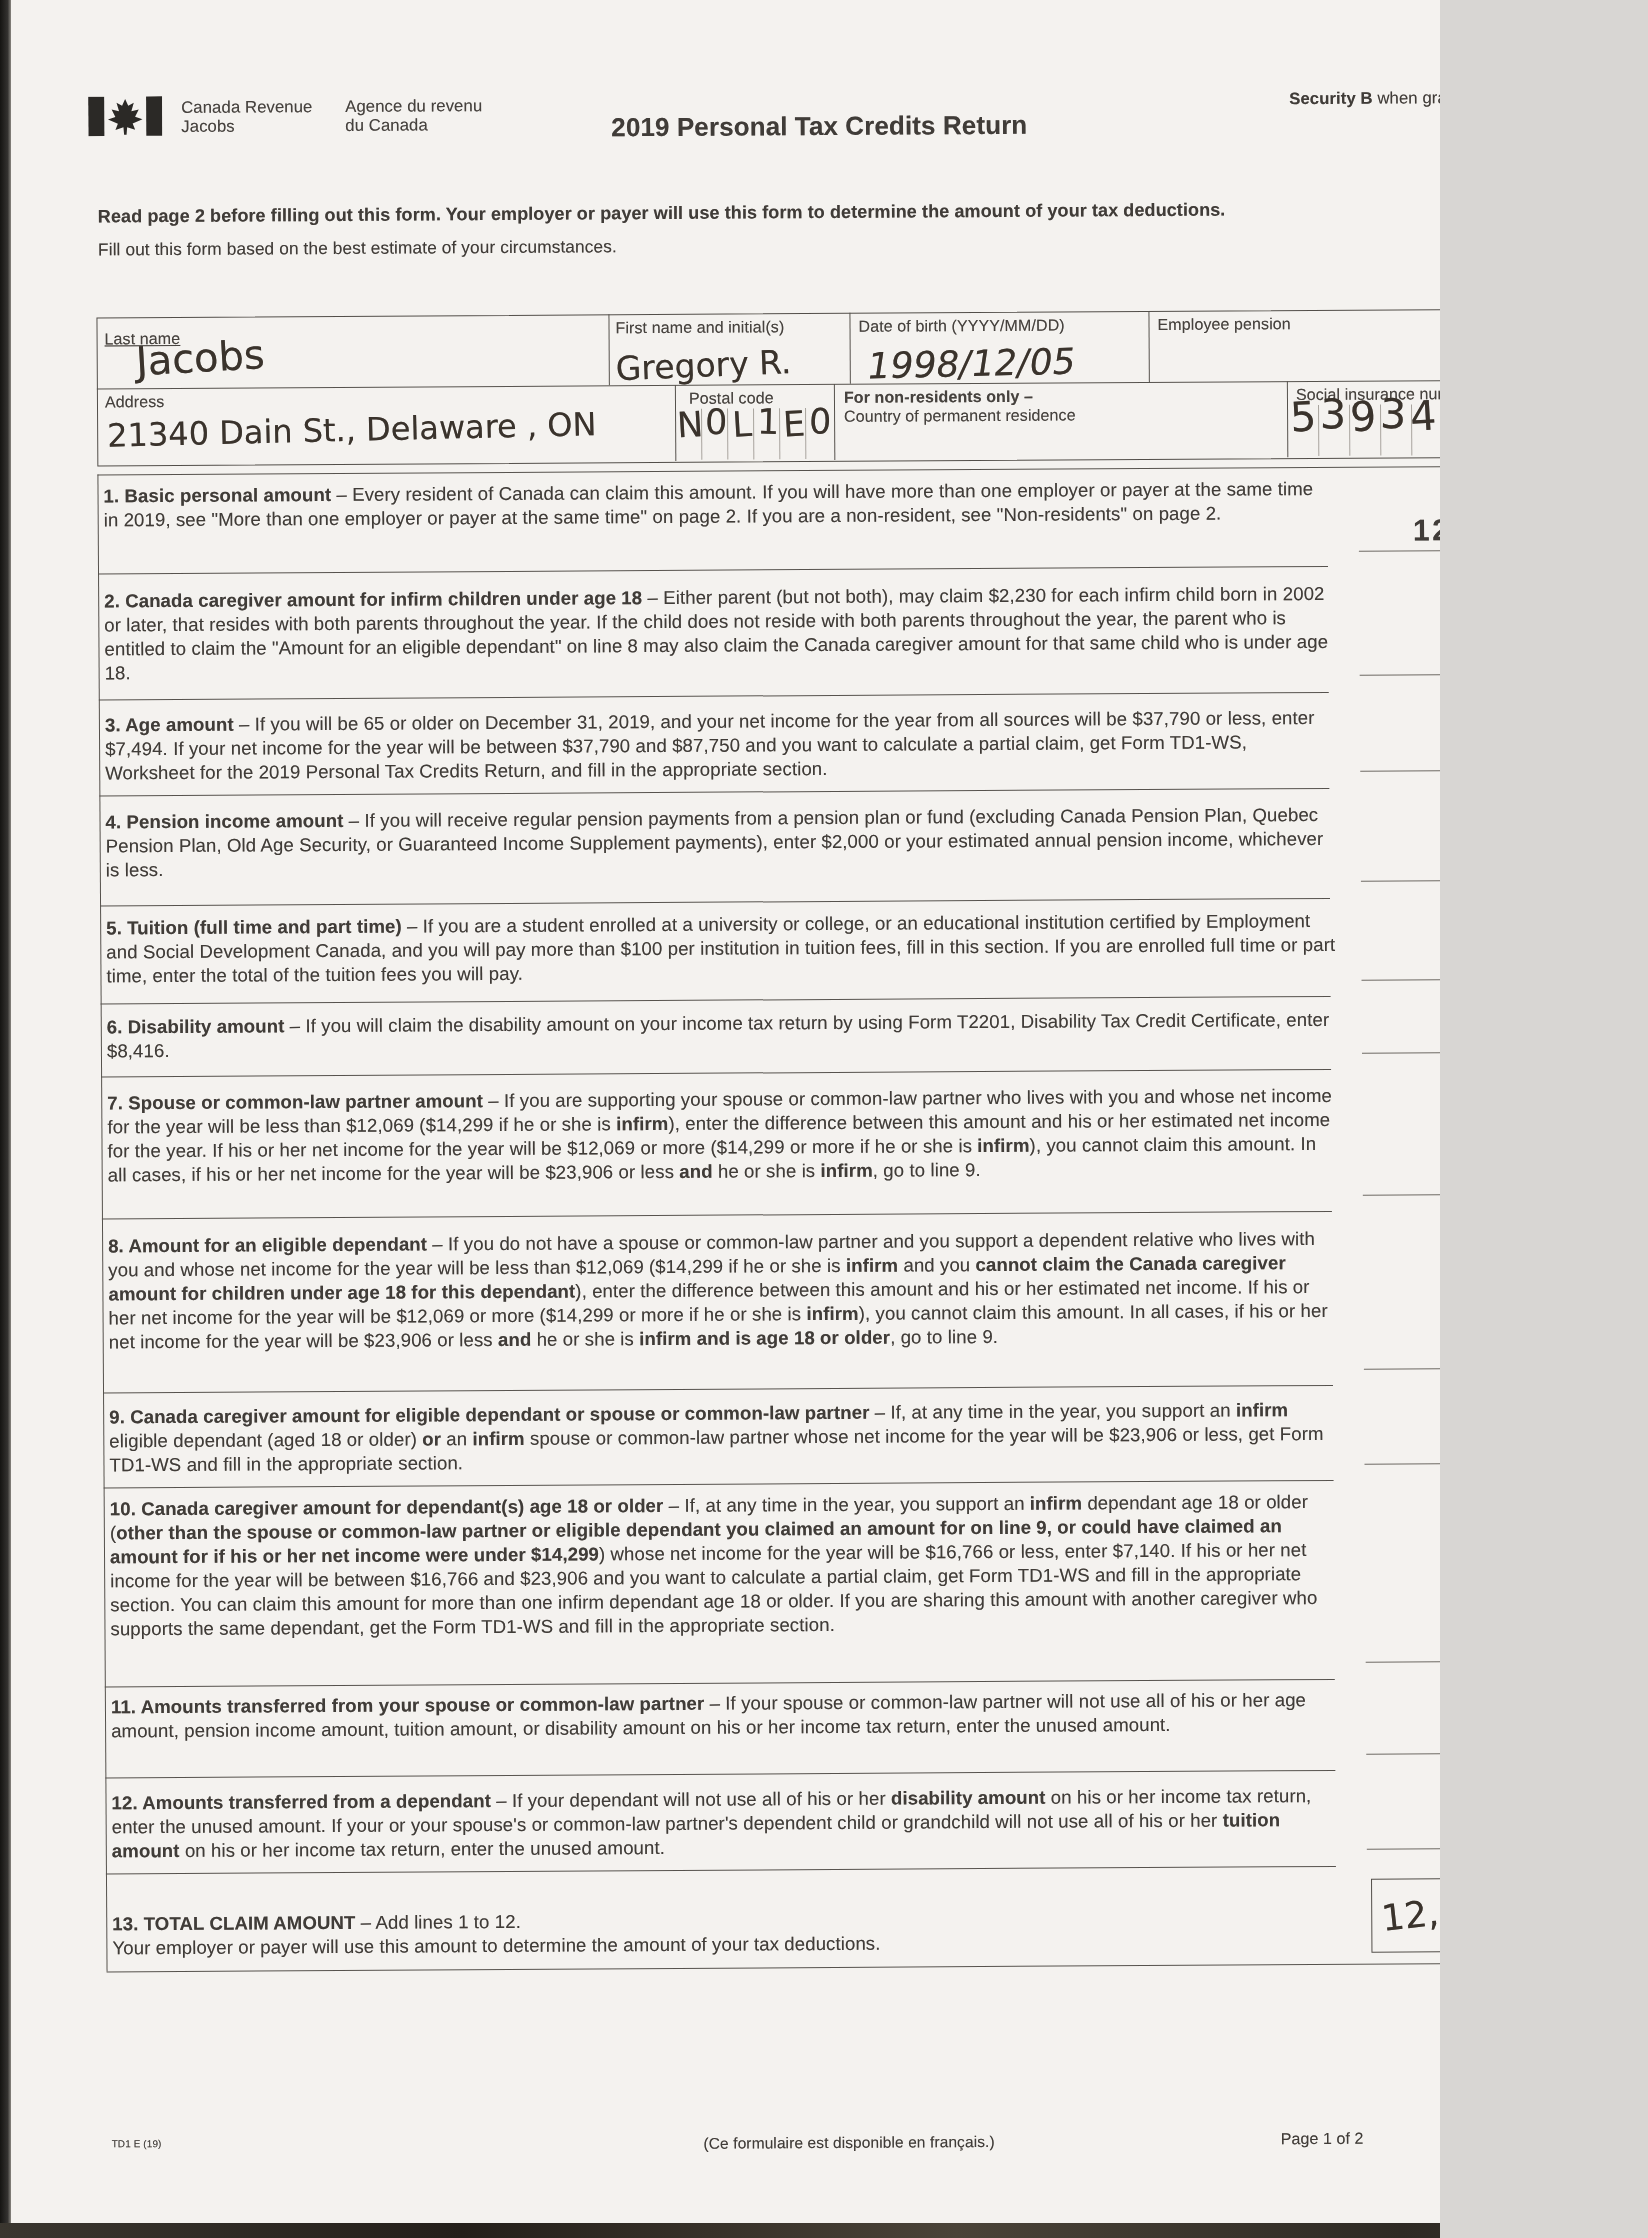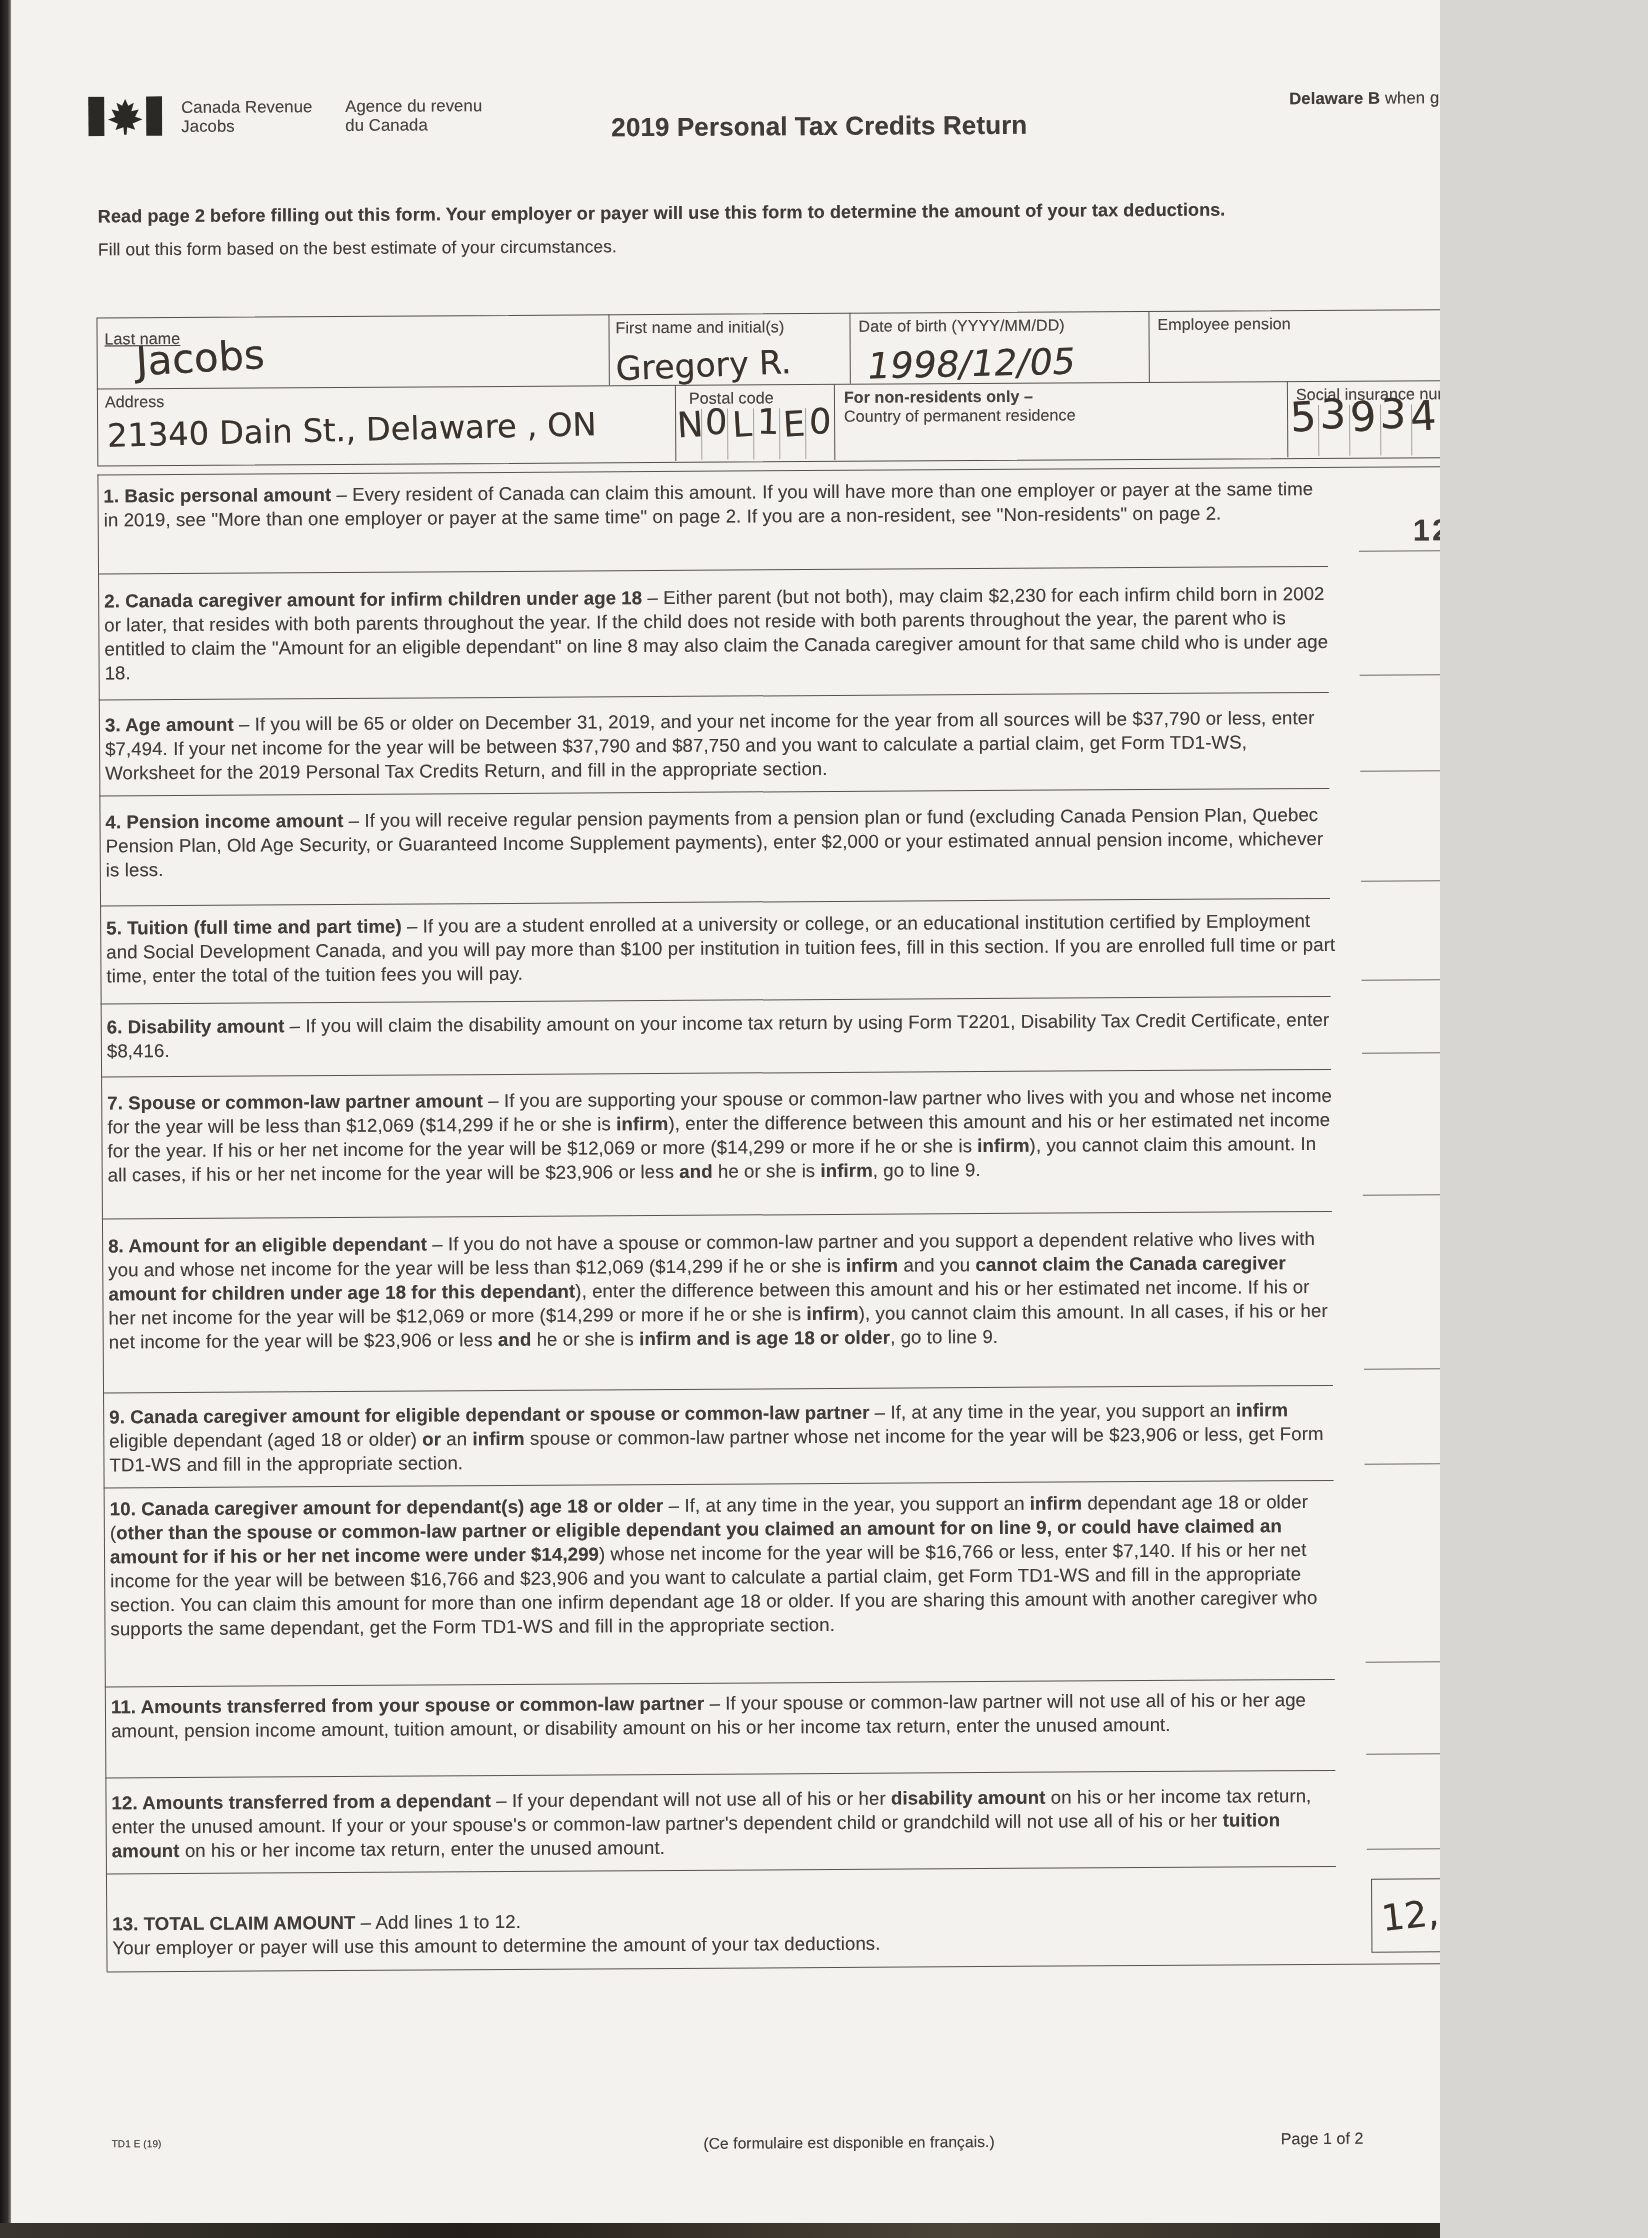--- a/index.html
+++ b/index.html
@@ -46,21 +46,21 @@
   <div class="txt label" style="left:186px;top:94px;font-size:16.7px;line-height:19px;">
     <div>Canada Revenue</div>
         <div>Jacobs</div>
   </div>
   <div class="txt label" style="left:350px;top:94px;font-size:16.7px;line-height:19px;">
     <div>Agence du revenu</div>
         <div>du Canada</div>
   </div>
   <div class="txt b" style="left:616px;top:111px;font-size:26px;">2019 Personal Tax Credits Return</div>
   <div class="txt" style="left:1294px;top:92px;font-size:16.7px;">
-    <span class="b">Delaware B</span><span> when grandchild</span>
+    <span class="b">Security B</span><span> when grandchild</span>
   </div>
   <div class="txt" style="left:1540px;top:124px;font-size:20px;">TD1</div>
 
   <div class="txt b" style="left:102px;top:202px;font-size:18px;">Read page 2 before filling out this form. Your employer or payer will use this form to determine the amount of your tax deductions.</div>
   <div class="txt" style="left:102px;top:235px;font-size:17.3px;">Fill out this form based on the best estimate of your circumstances.</div>
 
   <div class="box" style="left:100px;top:313px;width:1467px;height:147px;"></div>
   <div class="rule" style="left:100px;top:384px;width:1469px;"></div>
 
   <div class="vline" style="left:612px;top:313px;height:71px;"></div>

